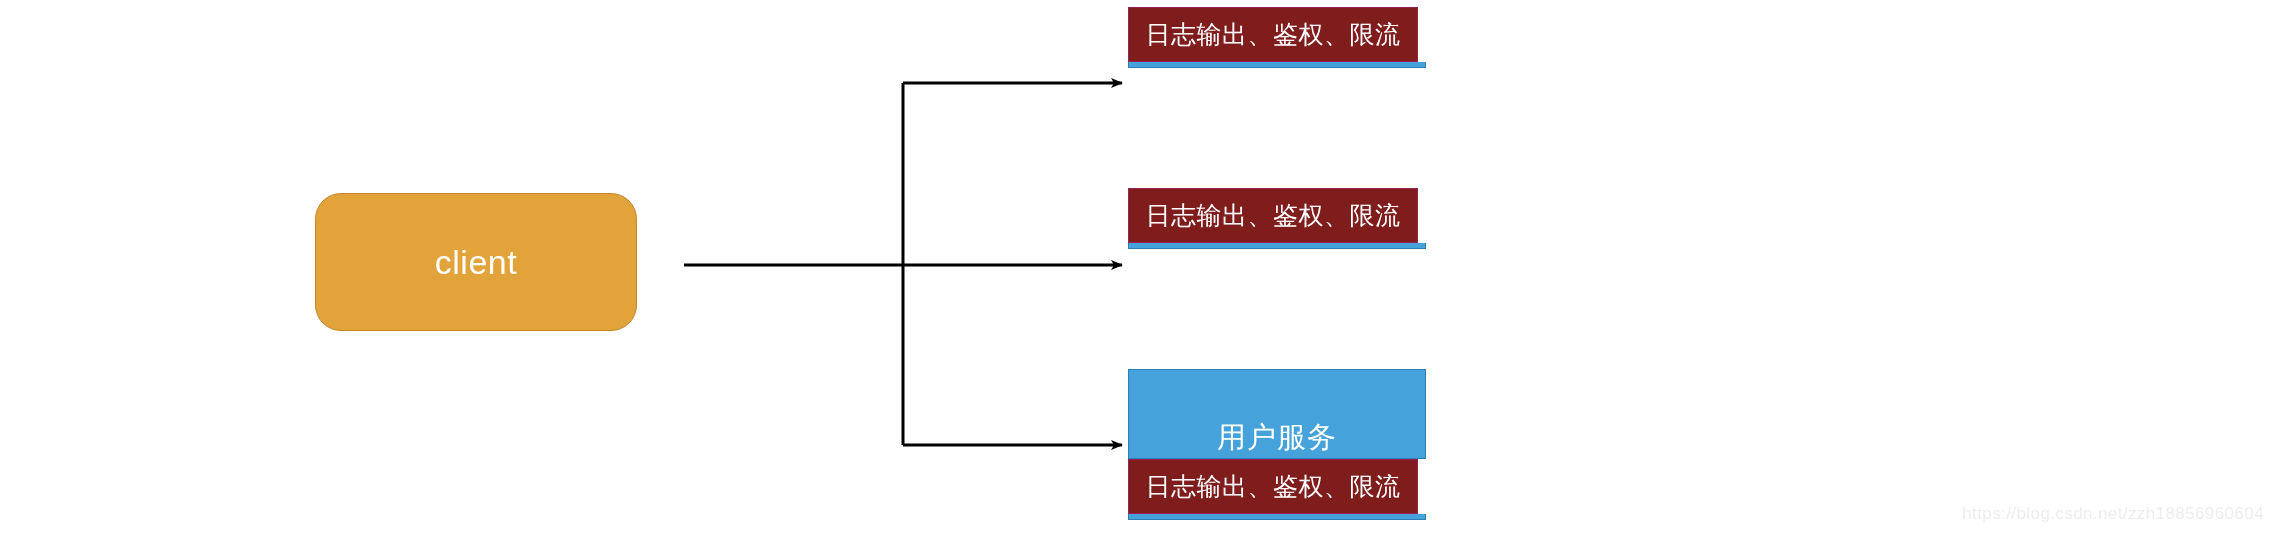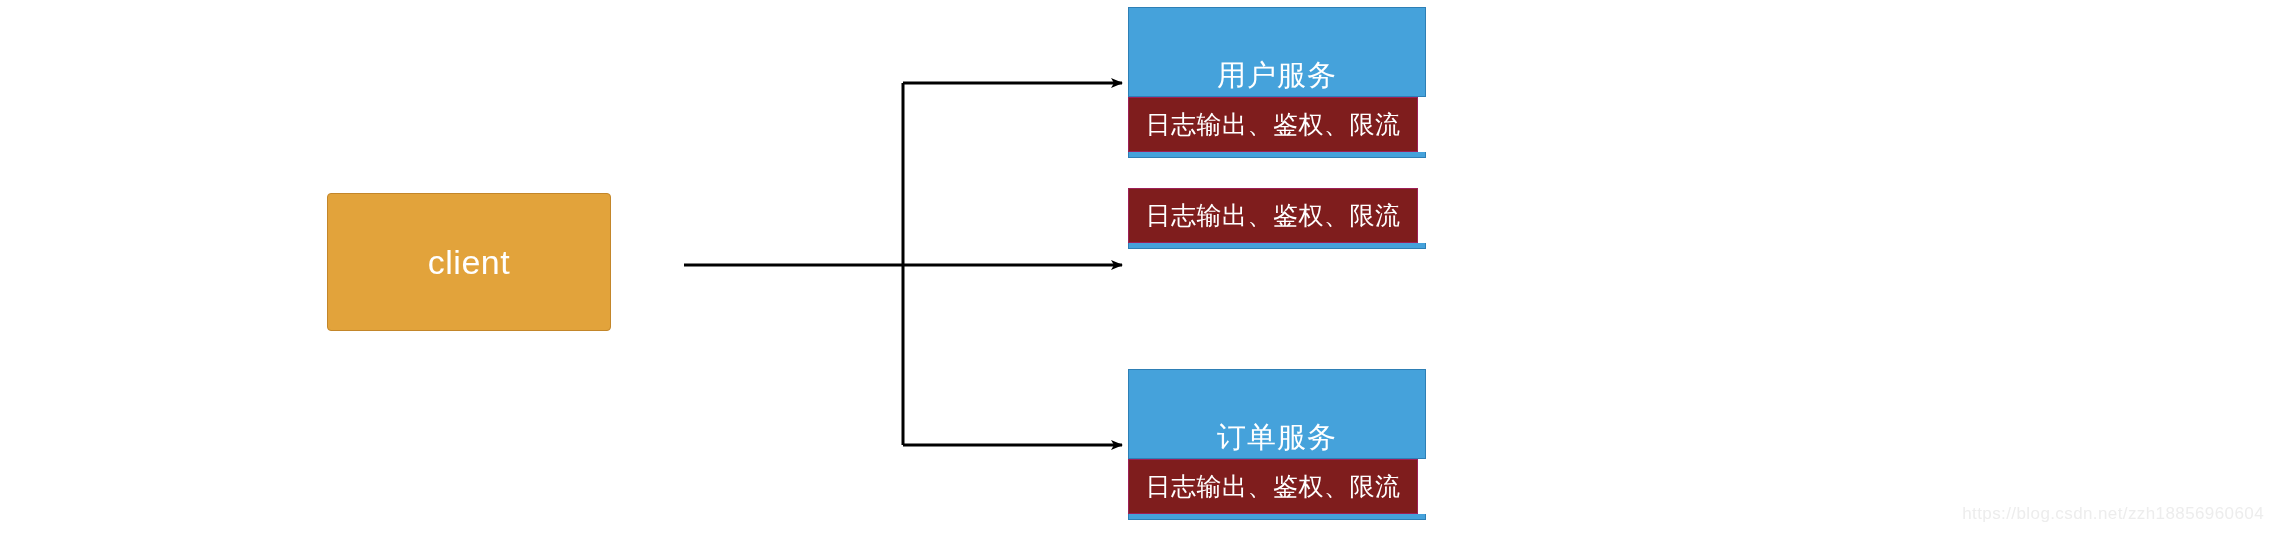--- a/index.html
+++ b/index.html
@@ -20,27 +20,27 @@
   #connectors {
     position: absolute;
     left: 0; top: 0;
     width: 2278px;
     height: 536px;
     pointer-events: none;
   }
   
   .client-node {
     position: absolute;
-    left: 327px;
+    left: 315px;
     top: 193px;
-    width: 284px;
+    width: 322px;
     height: 138px;
     background: #E2A33B;
     border: 1px solid #C3862A;
-    border-radius: 4px;
+    border-radius: 26px;
     display: flex;
     align-items: center;
     justify-content: center;
   }
   .client-label {
     color: #ffffff;
     font-size: 34px;
     line-height: 1;
     letter-spacing: 0.5px;
     white-space: nowrap;
@@ -123,39 +123,36 @@
     <path d="M903,265 L1122,265" fill="none" stroke="#000000" stroke-width="3" marker-end="url(#arrowhead)"></path>
 
     <path d="M903,445 L1122,445" fill="none" stroke="#000000" stroke-width="3" marker-end="url(#arrowhead)"></path>
   </svg>
 
   <div class="client-node">
     <span class="client-label">client</span>
   </div>
 
   <div class="service-node" style="left:1128px; top:7px;">
-    <div class="service-head">
-      <span class="service-head-label">用户服务</span>
-    </div>
     <div class="service-band">
       <span class="service-band-label">日志输出、鉴权、限流</span>
     </div>
     <div class="service-foot"></div>
   </div>
 
   <div class="service-node" style="left:1128px; top:188px;">
     <div class="service-band">
       <span class="service-band-label">日志输出、鉴权、限流</span>
     </div>
     <div class="service-foot"></div>
   </div>
 
   <div class="service-node" style="left:1128px; top:369px;">
     <div class="service-head">
-      <span class="service-head-label">订单服务</span>
+      <span class="service-head-label">用户服务</span>
     </div>
     <div class="service-band">
       <span class="service-band-label">日志输出、鉴权、限流</span>
     </div>
     <div class="service-foot"></div>
   </div>
 
   <div class="watermark">https://blog.csdn.net/zzh18856960604</div>
 
 </div>

